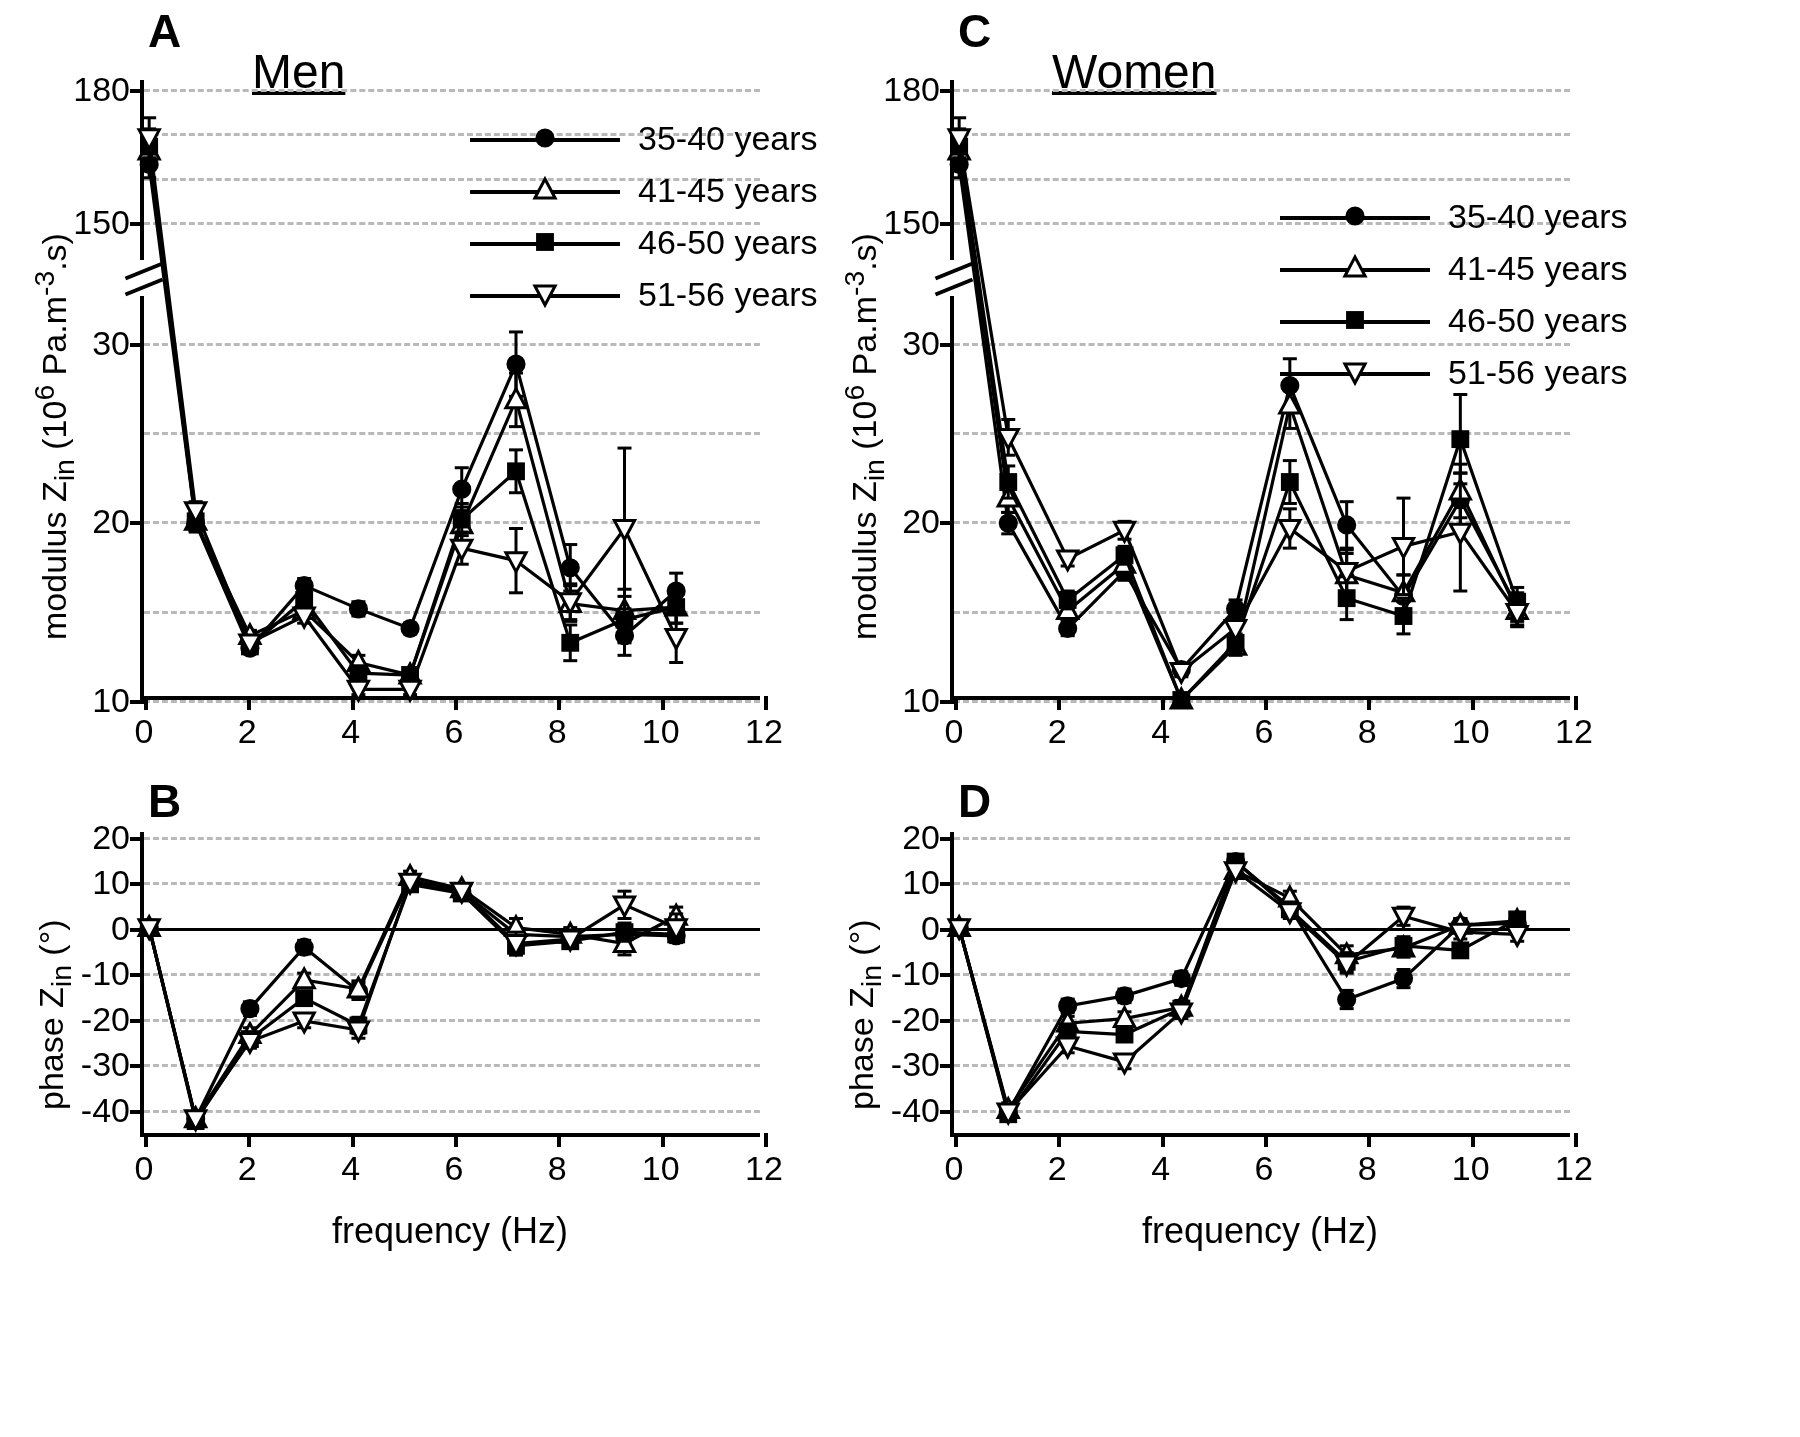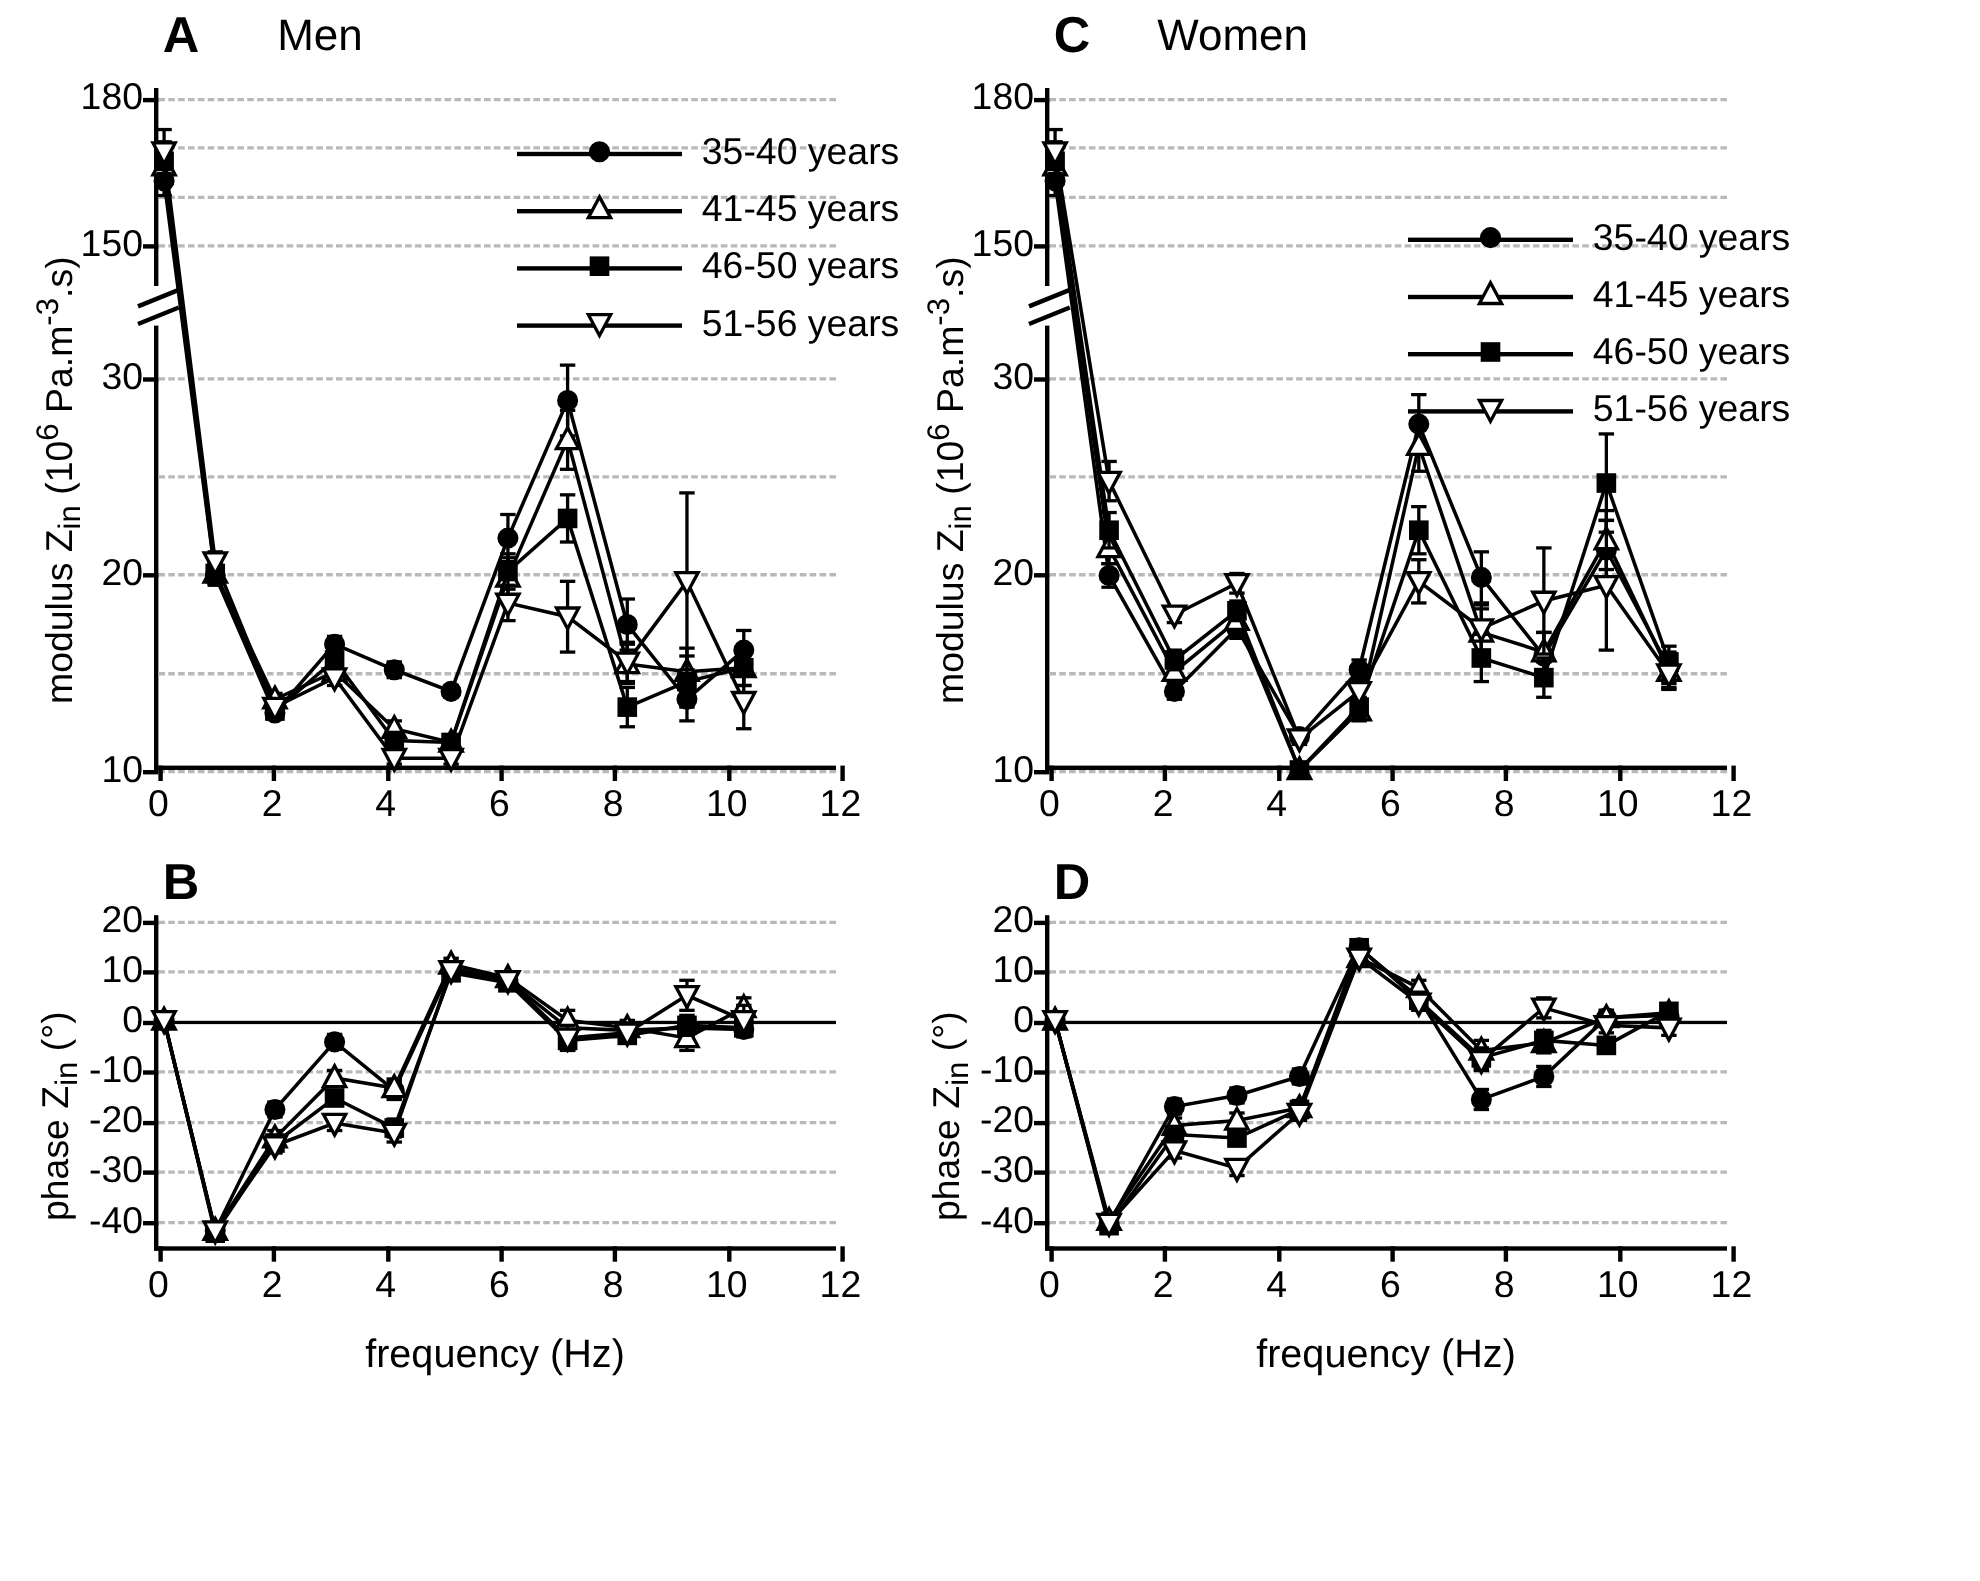--- a/index.html
+++ b/index.html
@@ -1,21 +1,21 @@
 <!DOCTYPE html>
 <html><head>
 <meta charset="utf-8">
 <style>
   html,body{margin:0;padding:0;background:#ffffff;}
   body{width:1800px;height:1437px;font-family:"Liberation Sans",sans-serif;color:#000;overflow:hidden;}
   .figure{position:relative;width:1800px;height:1437px;}
 
   .panel{position:absolute;}
   .panel-letter{position:absolute;font-size:46px;font-weight:bold;line-height:1;}
-  .panel-title{position:absolute;font-size:40px;line-height:1;}
+  .panel-title{position:absolute;font-size:48px;text-decoration:underline;line-height:1;margin-top:36px;}
 
   .plotbox{position:absolute;border-left:4px solid #000;border-bottom:4px solid #000;box-sizing:border-box;}
   .plotarea{position:absolute;left:0;top:0;right:0;bottom:0;overflow:visible;}
 
   .gridline{position:absolute;left:0;right:0;height:0;border-top:3px dashed #b9b9b9;}
   .zeroline{position:absolute;left:0;right:0;height:0;border-top:3px solid #000;}
 
   .ytick{position:absolute;right:100%;margin-right:14px;transform:translateY(-50%);font-size:34px;white-space:nowrap;text-align:right;}
   .ytickmark{position:absolute;right:100%;width:14px;height:0;border-top:4px solid #000;}
   .xtick{position:absolute;top:100%;margin-top:16px;transform:translateX(-50%);font-size:34px;}

